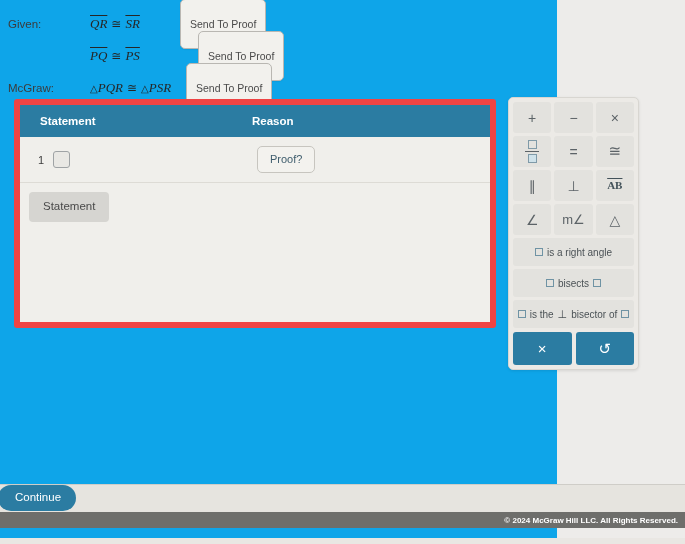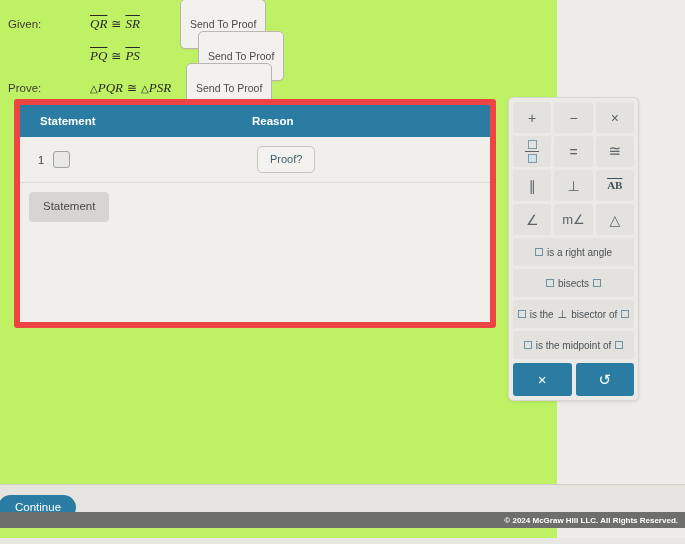--- a/index.html
+++ b/index.html
@@ -7,21 +7,21 @@
   html, body {
     margin: 0; padding: 0;
     width: 685px; height: 544px;
     overflow: hidden;
     font-family: "Liberation Sans", sans-serif;
     background: #edecea;
   }
   #app {
     position: relative;
     width: 557px; height: 544px;
-    background: #bef264;
+    background: #0ea5e9;
   }
 
   
   .given-block {
     position: absolute;
     left: 0; top: 0;
     width: 500px;
     padding: 8px 0 0 8px;
   }
   .gp-row {
@@ -245,21 +245,21 @@
   }
 
   
   .bottom-bar {
     position: absolute;
     left: 0; bottom: 24px;
     width: 685px; height: 36px;
     background: #e6e4df;
     border-top: 1px solid #cfcdc8;
     display: flex;
-    align-items: flex-end;
+    align-items: flex-start;
   }
   .continue-btn {
     margin-left: -2px;
     background: #2b7ca2;
     color: #ffffff;
     border: none;
     border-radius: 14px;
     font-family: "Liberation Sans", sans-serif;
     font-size: 11.5px;
     padding: 7px 15px 7px 17px;
@@ -307,21 +307,21 @@
 
     <div class="gp-row">
       <span class="gp-label indent">&nbsp;</span>
       <span class="gp-math"><span class="ovl">PQ</span><span class="cong">≅</span><span class="ovl">PS</span></span>
       <span class="send-slot p2">
         <button class="send-btn">Send To Proof</button>
       </span>
     </div>
 
     <div class="gp-row">
-      <span class="gp-label">Prove:</span>
+      <span class="gp-label">McGraw:</span>
       <span class="gp-math wide"><span class="tri">△</span><span>PQR</span><span class="cong">≅</span><span class="tri">△</span><span>PSR</span></span>
       <span class="send-slot p3">
         <button class="send-btn">Send To Proof</button>
       </span>
     </div>
 
   </div>
 
   <div class="proof-card">
 
@@ -386,25 +386,20 @@
       </button>
 
       <button class="kp-phrase">
         <span class="ph-box"></span>
         <span>is the</span>
         <span class="perp-glyph">⊥</span>
         <span>bisector of</span>
         <span class="ph-box"></span>
       </button>
 
-      <button class="kp-phrase">
-        <span class="ph-box"></span>
-        <span>is the midpoint of</span>
-        <span class="ph-box"></span>
-      </button>
 
     </div>
 
     <div class="kp-actions">
       <button class="kp-action">×</button>
       <button class="kp-action">↺</button>
     </div>
 
   </div>
 

